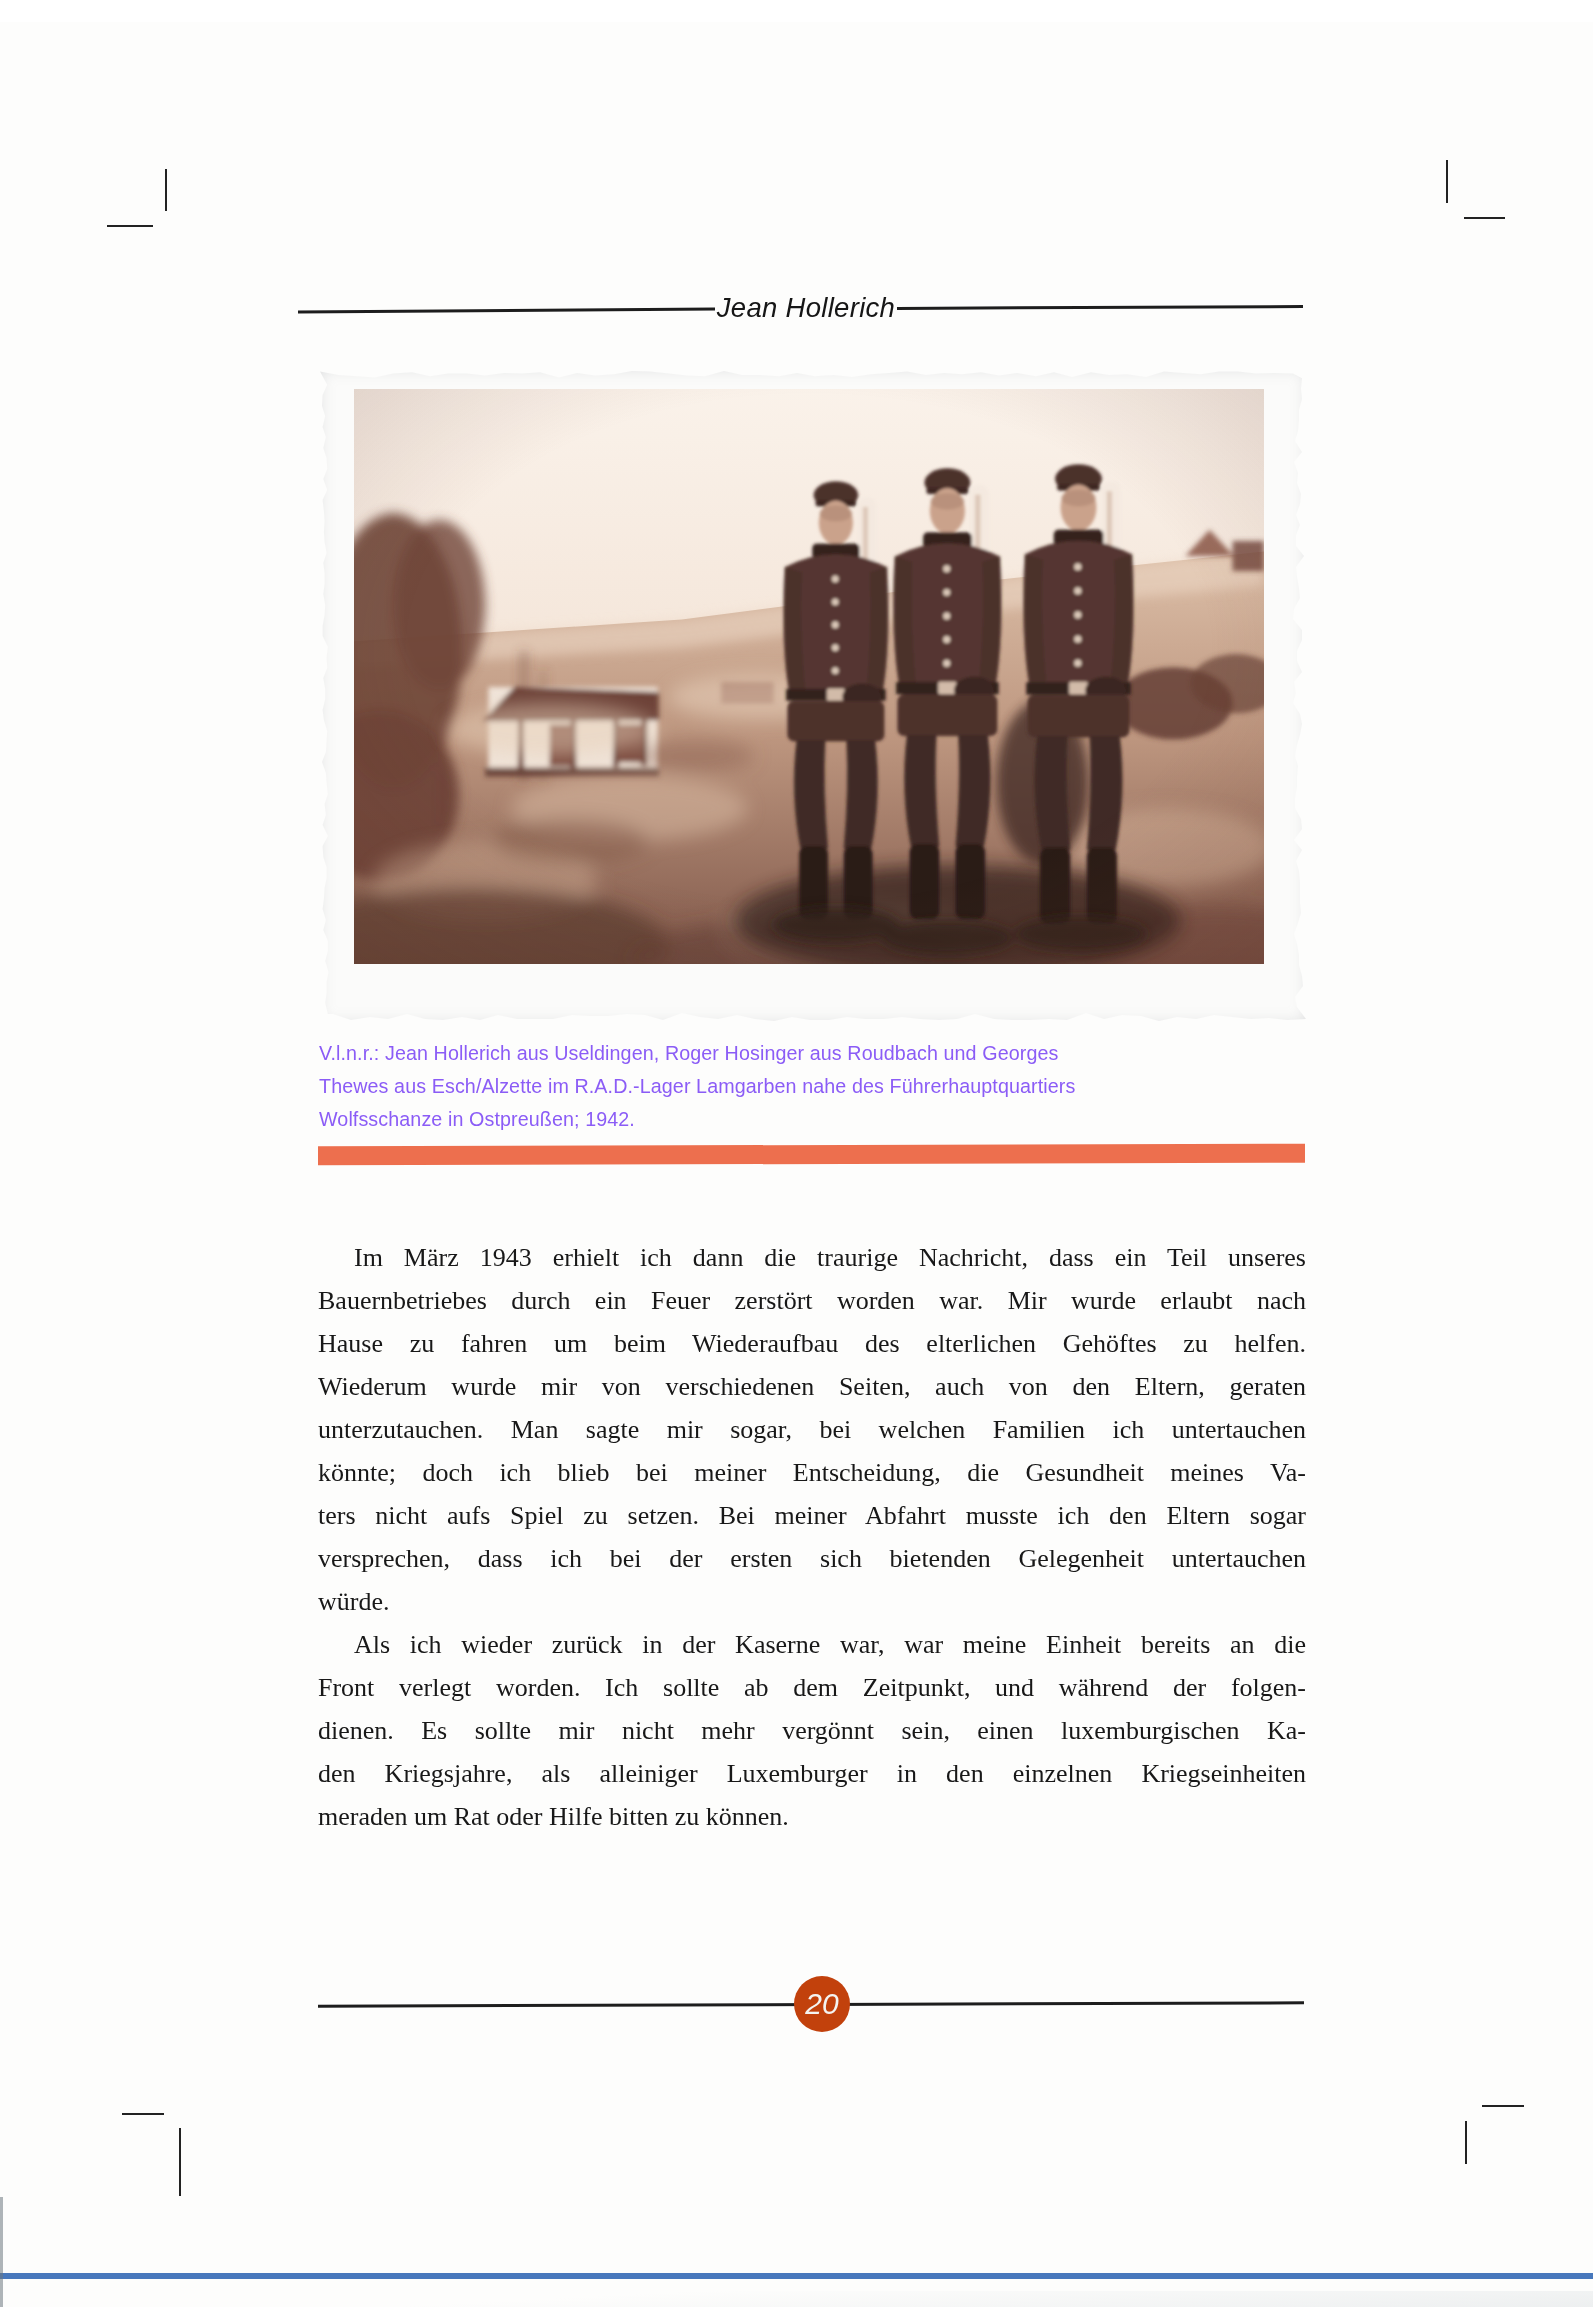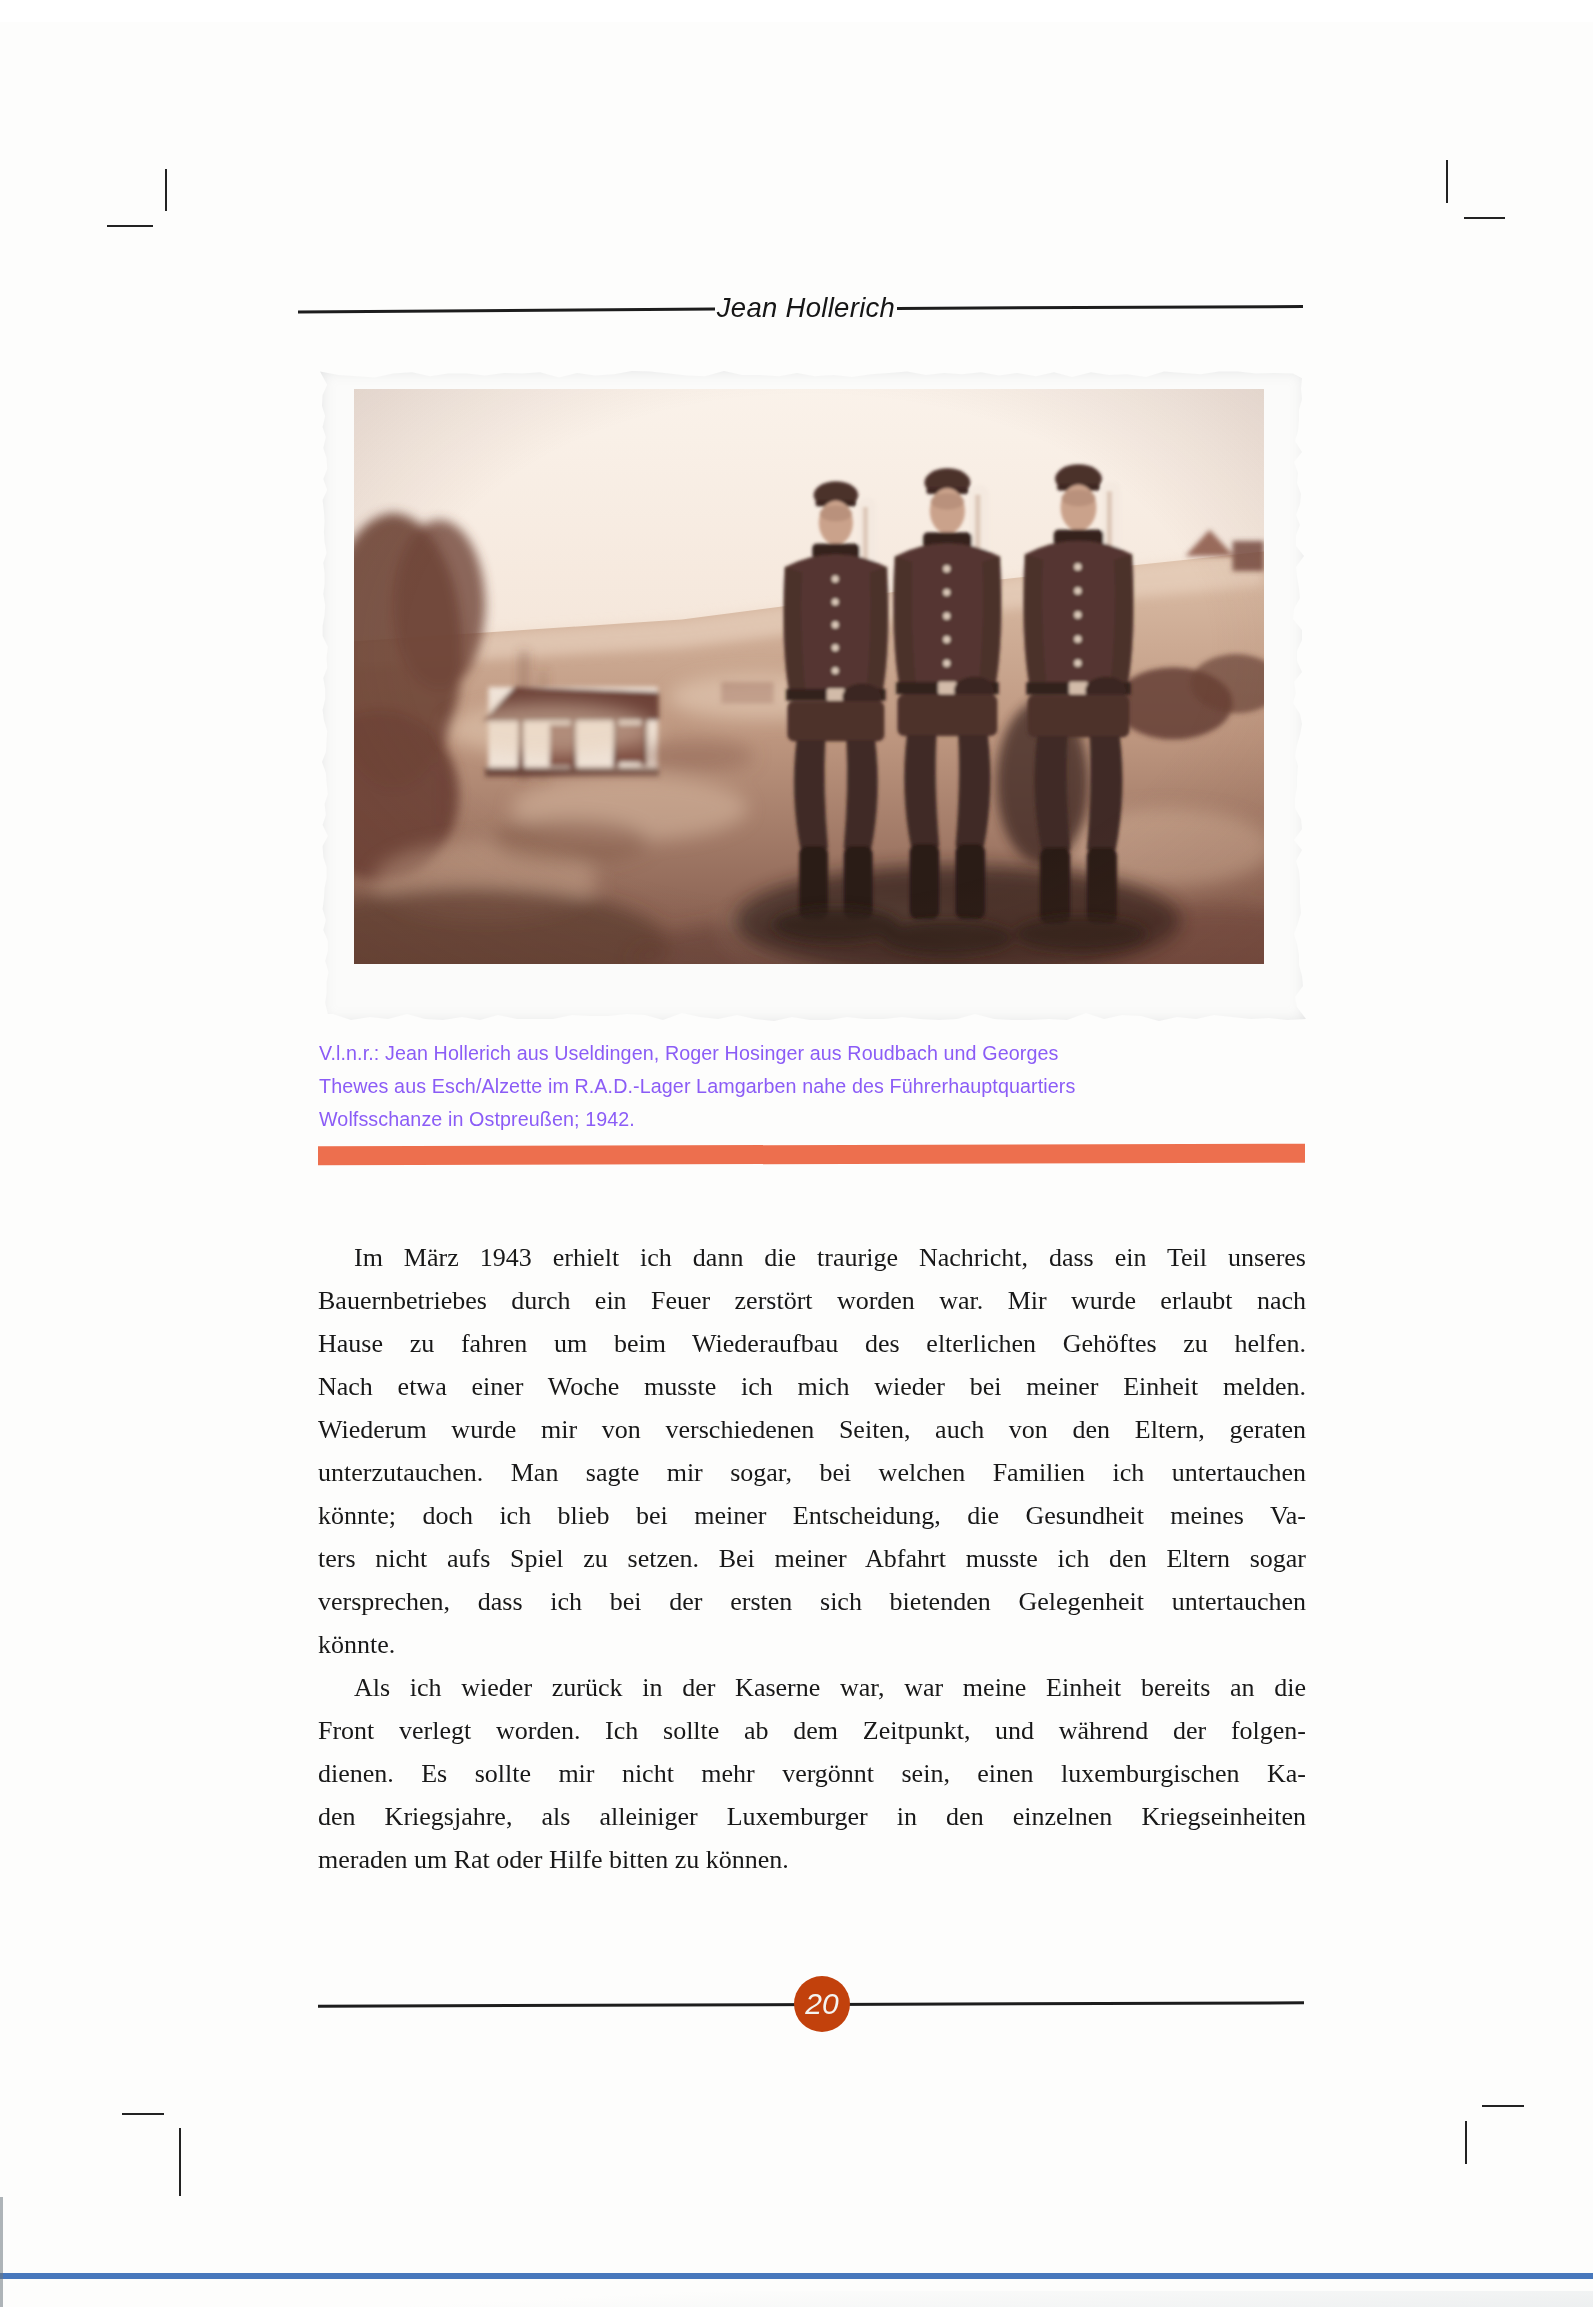--- a/index.html
+++ b/index.html
@@ -208,27 +208,26 @@
       <div class="cap-line">Thewes aus Esch/Alzette im R.A.D.-Lager Lamgarben nahe des Führerhauptquartiers</div>
       <div class="cap-line">Wolfsschanze in Ostpreußen; 1942.</div>
     </div>
 
   <div class="accent-bar" id="accentBar" style="background: rgb(237, 111, 78);"></div>
 
   <div class="bodytext" id="bodytext">
       <div class="line first">Im März 1943 erhielt ich dann die traurige Nachricht, dass ein Teil unseres</div>
       <div class="line">Bauernbetriebes durch ein Feuer zerstört worden war. Mir wurde erlaubt nach</div>
       <div class="line">Hause zu fahren um beim Wiederaufbau des elterlichen Gehöftes zu helfen.</div>
-      <div class="line">Nach etwa einer Woche musste ich mich wieder bei meiner Einheit melden.</div>
       <div class="line">Wiederum wurde mir von verschiedenen Seiten, auch von den Eltern, geraten</div>
       <div class="line">unterzutauchen. Man sagte mir sogar, bei welchen Familien ich untertauchen</div>
       <div class="line">könnte; doch ich blieb bei meiner Entscheidung, die Gesundheit meines Va-</div>
       <div class="line">ters nicht aufs Spiel zu setzen. Bei meiner Abfahrt musste ich den Eltern sogar</div>
       <div class="line">versprechen, dass ich bei der ersten sich bietenden Gelegenheit untertauchen</div>
-      <div class="line last">könnte.</div>
+      <div class="line last">würde.</div>
       <div class="line first">Als ich wieder zurück in der Kaserne war, war meine Einheit bereits an die</div>
       <div class="line">Front verlegt worden. Ich sollte ab dem Zeitpunkt, und während der folgen-</div>
       <div class="line">dienen. Es sollte mir nicht mehr vergönnt sein, einen luxemburgischen Ka-</div>
       <div class="line">den Kriegsjahre, als alleiniger Luxemburger in den einzelnen Kriegseinheiten</div>
       <div class="line last">meraden um Rat oder Hilfe bitten zu können.</div>
     </div>
 
   <div class="footer-rule"></div>
   <div class="page-badge" id="pageBadge" style="background: #c2410c;">
     <span class="page-num">20</span>

